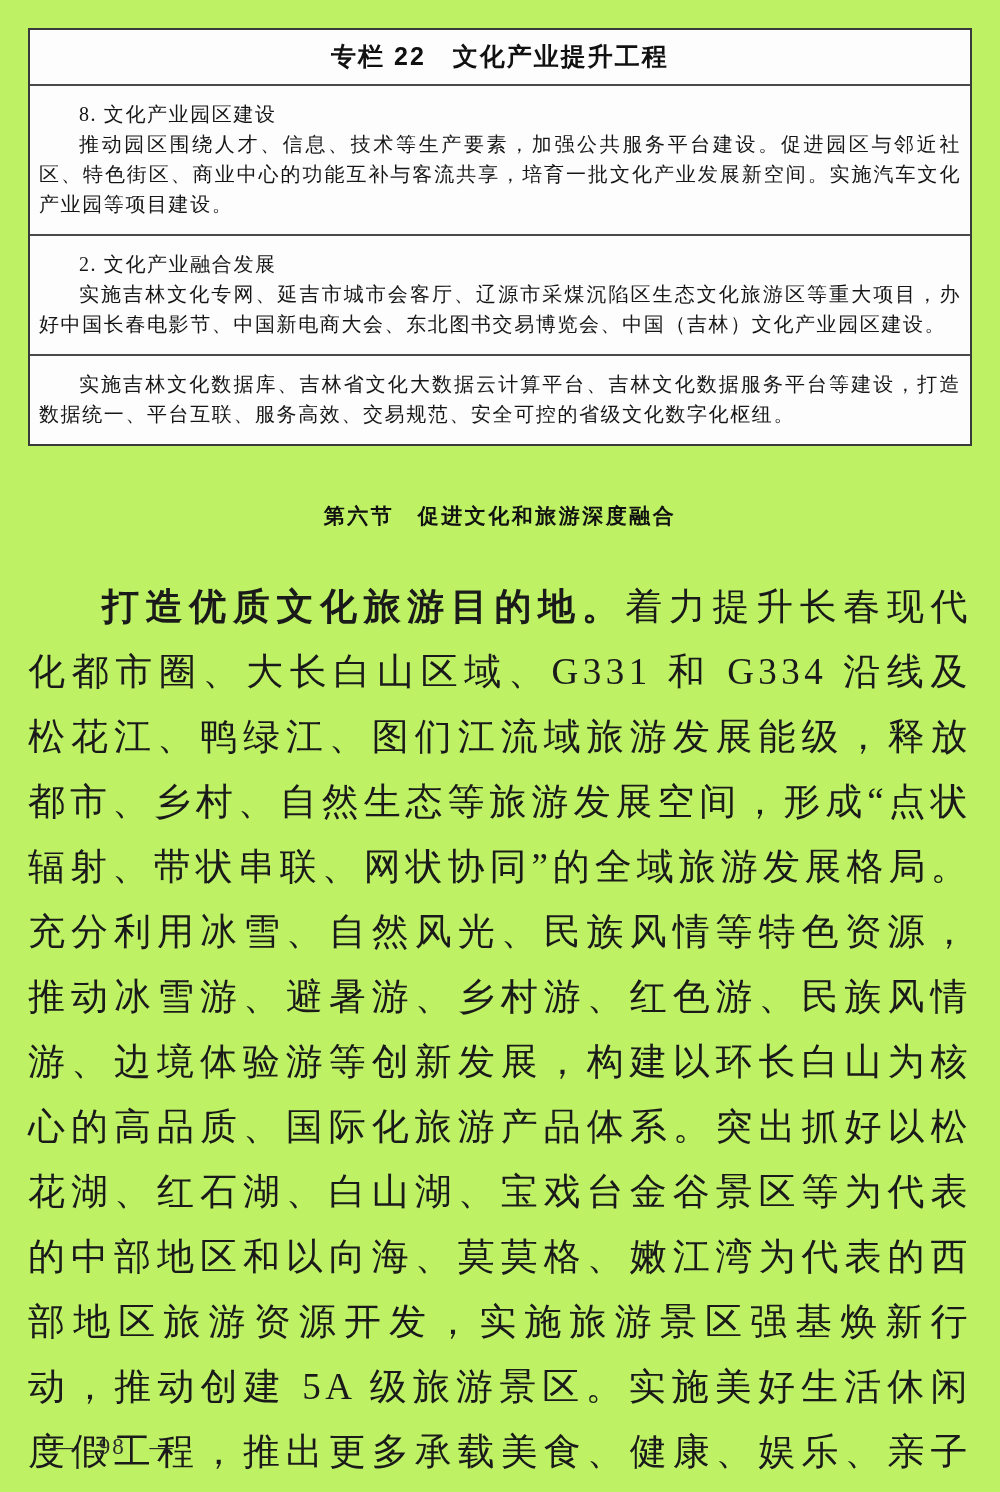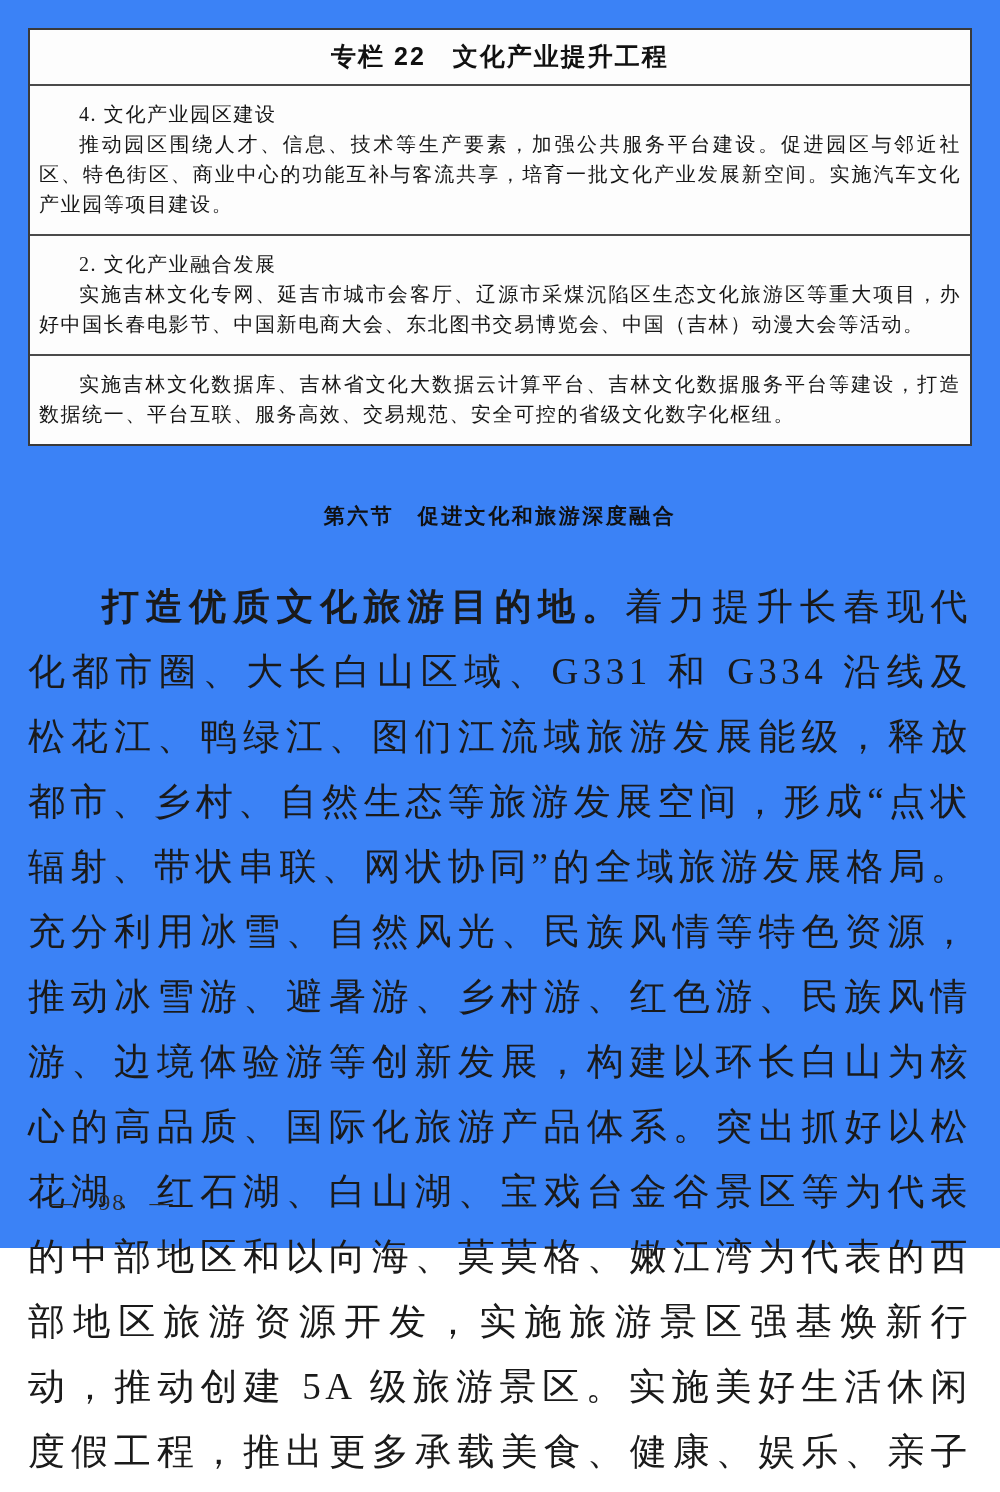--- a/index.html
+++ b/index.html
@@ -6,23 +6,23 @@
   html, body { background: #ffffff; }
   body {
     width: 1000px;
     height: 1492px;
     position: relative;
     font-family: "Liberation Serif", serif;
     color: #1b1b1b;
   }
   .page {
     width: 1000px;
-    height: 1248px;
+    height: 1492px;
     padding: 28px 28px 0 28px;
-    background: #3b82f6;
+    background: #bef264;
     position: relative;
   }
 
   
   .panel {
     border: 2px solid #3a3a3a;
     background: #fdfdfd;
   }
   .panel-title {
     text-align: center;
@@ -82,27 +82,27 @@
 </style>
 </head>
 <body>
 
 <div class="page">
 
   <div class="panel">
     <div class="panel-title">专栏 22　文化产业提升工程</div>
 
     <div class="panel-row">
-      <p class="row-heading">4. 文化产业园区建设</p>
+      <p class="row-heading">8. 文化产业园区建设</p>
       <p class="row-body">推动园区围绕人才、信息、技术等生产要素，加强公共服务平台建设。促进园区与邻近社区、特色街区、商业中心的功能互补与客流共享，培育一批文化产业发展新空间。实施汽车文化产业园等项目建设。</p>
     </div>
 
     <div class="panel-row">
       <p class="row-heading">2. 文化产业融合发展</p>
-      <p class="row-body">实施吉林文化专网、延吉市城市会客厅、辽源市采煤沉陷区生态文化旅游区等重大项目，办好中国长春电影节、中国新电商大会、东北图书交易博览会、中国（吉林）动漫大会等活动。</p>
+      <p class="row-body">实施吉林文化专网、延吉市城市会客厅、辽源市采煤沉陷区生态文化旅游区等重大项目，办好中国长春电影节、中国新电商大会、东北图书交易博览会、中国（吉林）文化产业园区建设。</p>
     </div>
 
     <div class="panel-row">
       <p class="row-body">实施吉林文化数据库、吉林省文化大数据云计算平台、吉林文化数据服务平台等建设，打造数据统一、平台互联、服务高效、交易规范、安全可控的省级文化数字化枢纽。</p>
     </div>
   </div>
 
   <h2 class="section-heading">第六节　促进文化和旅游深度融合</h2>
 
   <p class="main-paragraph">

